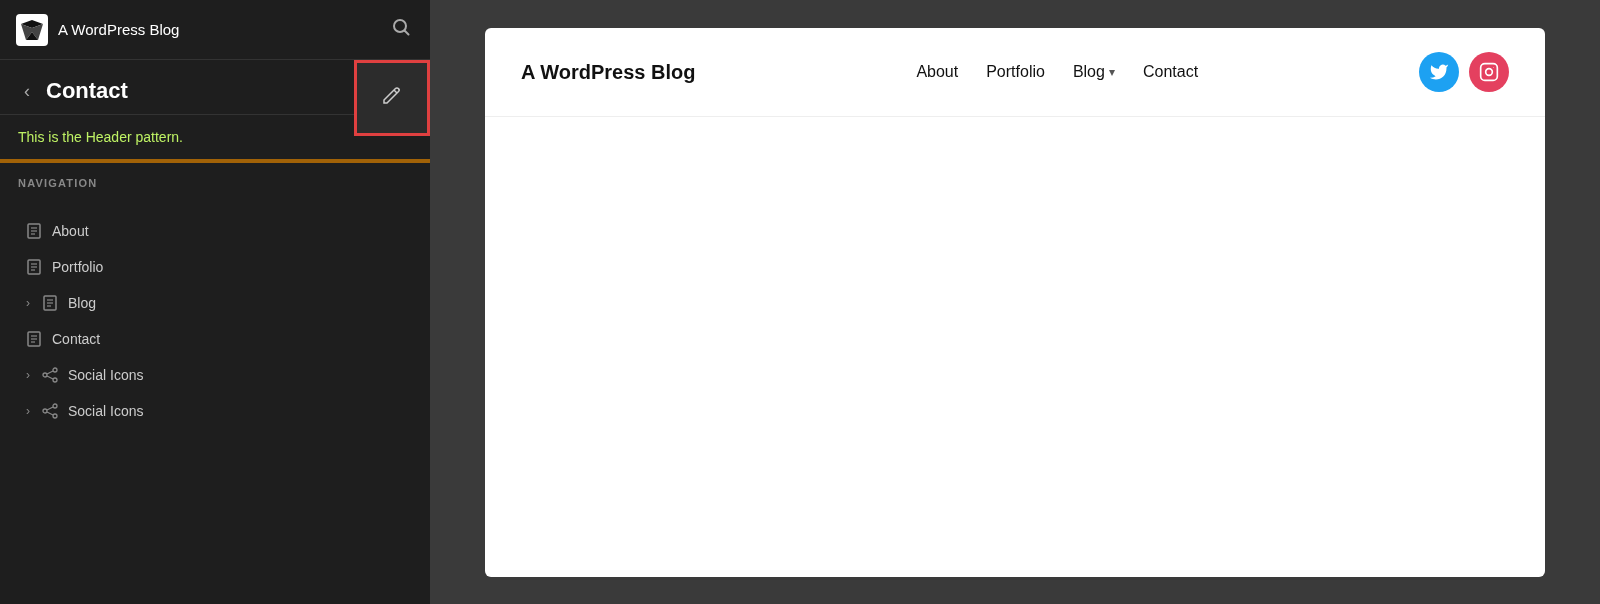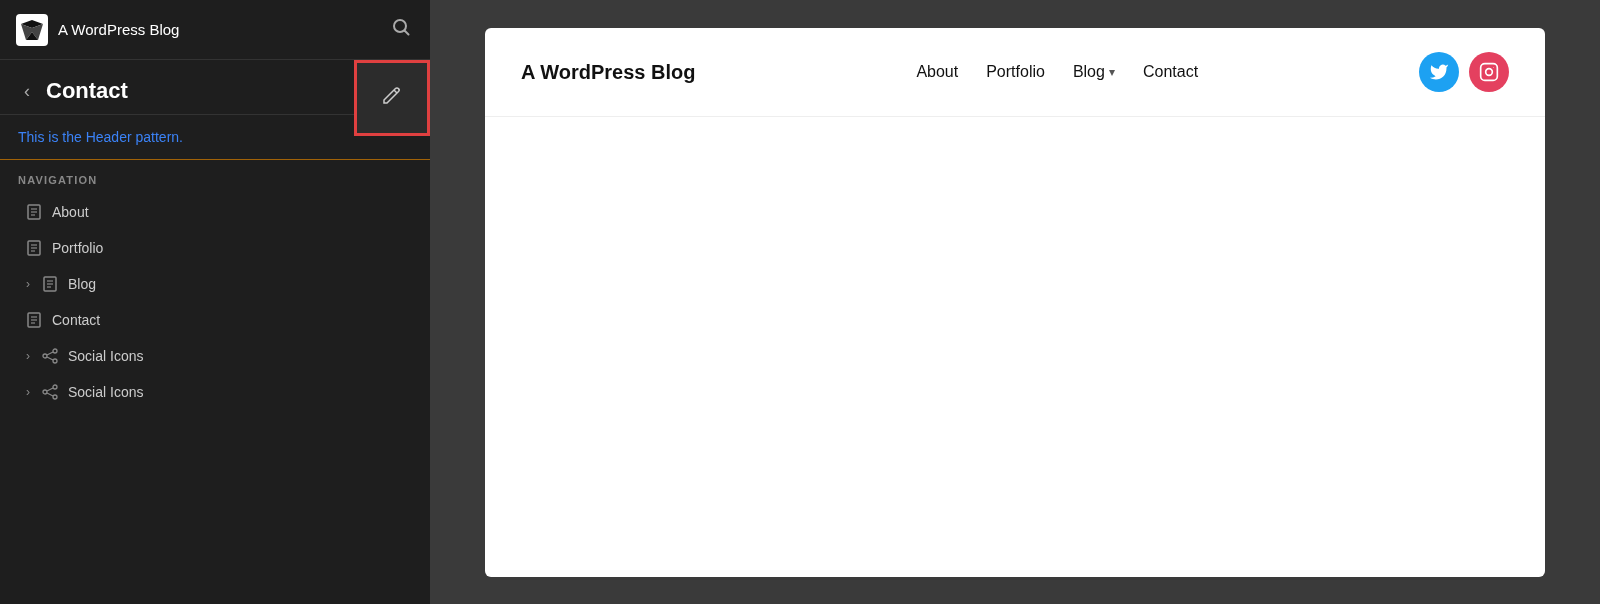--- a/index.html
+++ b/index.html
@@ -91,35 +91,35 @@
       cursor: pointer;
     }
     .edit-pen-icon {
       color: #ccc;
       font-size: 22px;
     }
 
     
     .header-desc {
       padding: 14px 18px;
-      color: #3b82f6;
+      color: #bef264;
       font-size: 14px;
-      border-bottom: 1px solid #a16207;
+      border-bottom: 4px solid #a16207;
     }
 
     
     .nav-section {
       padding: 14px 18px 4px 18px;
     }
     .nav-label {
       font-size: 11px;
       font-weight: 700;
       letter-spacing: 1.2px;
       color: #888;
-      margin-bottom: 8px;
+      margin-bottom: 24px;
       text-transform: uppercase;
     }
     .nav-list {
       list-style: none;
     }
     .nav-item {
       display: flex;
       align-items: center;
       gap: 10px;
       padding: 10px 8px;

